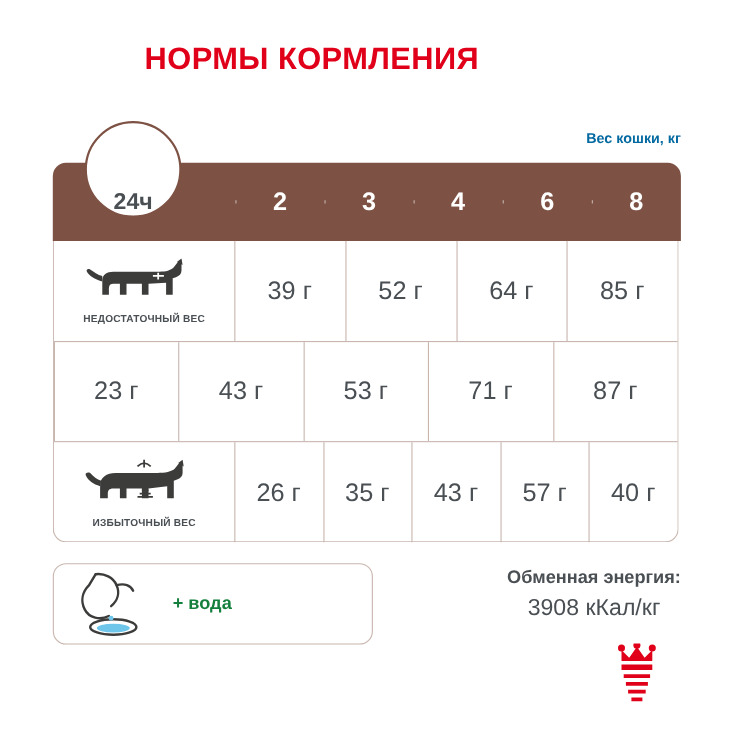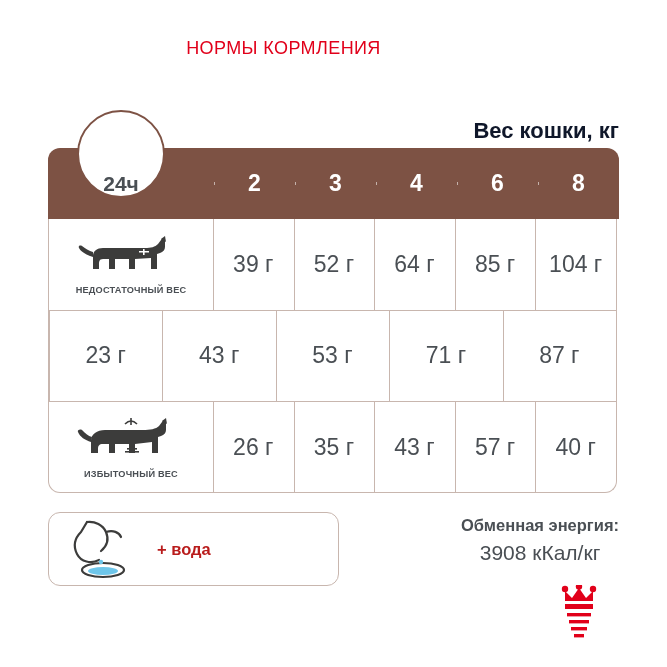--- a/index.html
+++ b/index.html
@@ -22,35 +22,35 @@
     height: 667px;
   }
 
   
   .title {
     position: absolute;
     top: 38px;
     left: 0;
     width: 567px;
     text-align: center;
-    font-size: 18px;
-    font-weight: normal;
+    font-size: 28px;
+    font-weight: bold;
     letter-spacing: 0.4px;
     color: #e1001a;
     text-transform: uppercase;
   }
 
   
   .weight-label {
     position: absolute;
     top: 118px;
     right: 48px;
-    font-size: 22px;
-    font-weight: bold;
-    color: #0f172a;
+    font-size: 13px;
+    font-weight: bold;
+    color: #0369a1;
   }
 
   
   .table-wrap {
     position: absolute;
     left: 48px;
     top: 148px;
     width: 571px;
     height: 347px;
   }
@@ -199,21 +199,21 @@
   .water-icon-wrap {
     width: 108px;
     flex: 0 0 108px;
     display: flex;
     align-items: center;
     justify-content: center;
   }
   .water-text {
     font-size: 16.5px;
     font-weight: bold;
-    color: #b91c1c;
+    color: #15803d;
   }
 
   
   .energy {
     position: absolute;
     right: 48px;
     top: 516px;
     text-align: center;
   }
   .energy .e-label {
@@ -274,21 +274,20 @@
                 <path d="M66 14 h1.6 v6 h-1.6 z"></path>
               </g>
             </svg>
           </span>
           <span class="cap">НЕДОСТАТОЧНЫЙ ВЕС</span>
         </div>
         <div class="cell">39 г</div>
         <div class="cell">52 г</div>
         <div class="cell">64 г</div>
         <div class="cell">85 г</div>
-        <div class="cell">104 г</div>
       </div>
 
       <div class="row r1">
         <div class="cell">23 г</div>
         <div class="cell">43 г</div>
         <div class="cell">53 г</div>
         <div class="cell">71 г</div>
         <div class="cell">87 г</div>
       </div>
 

